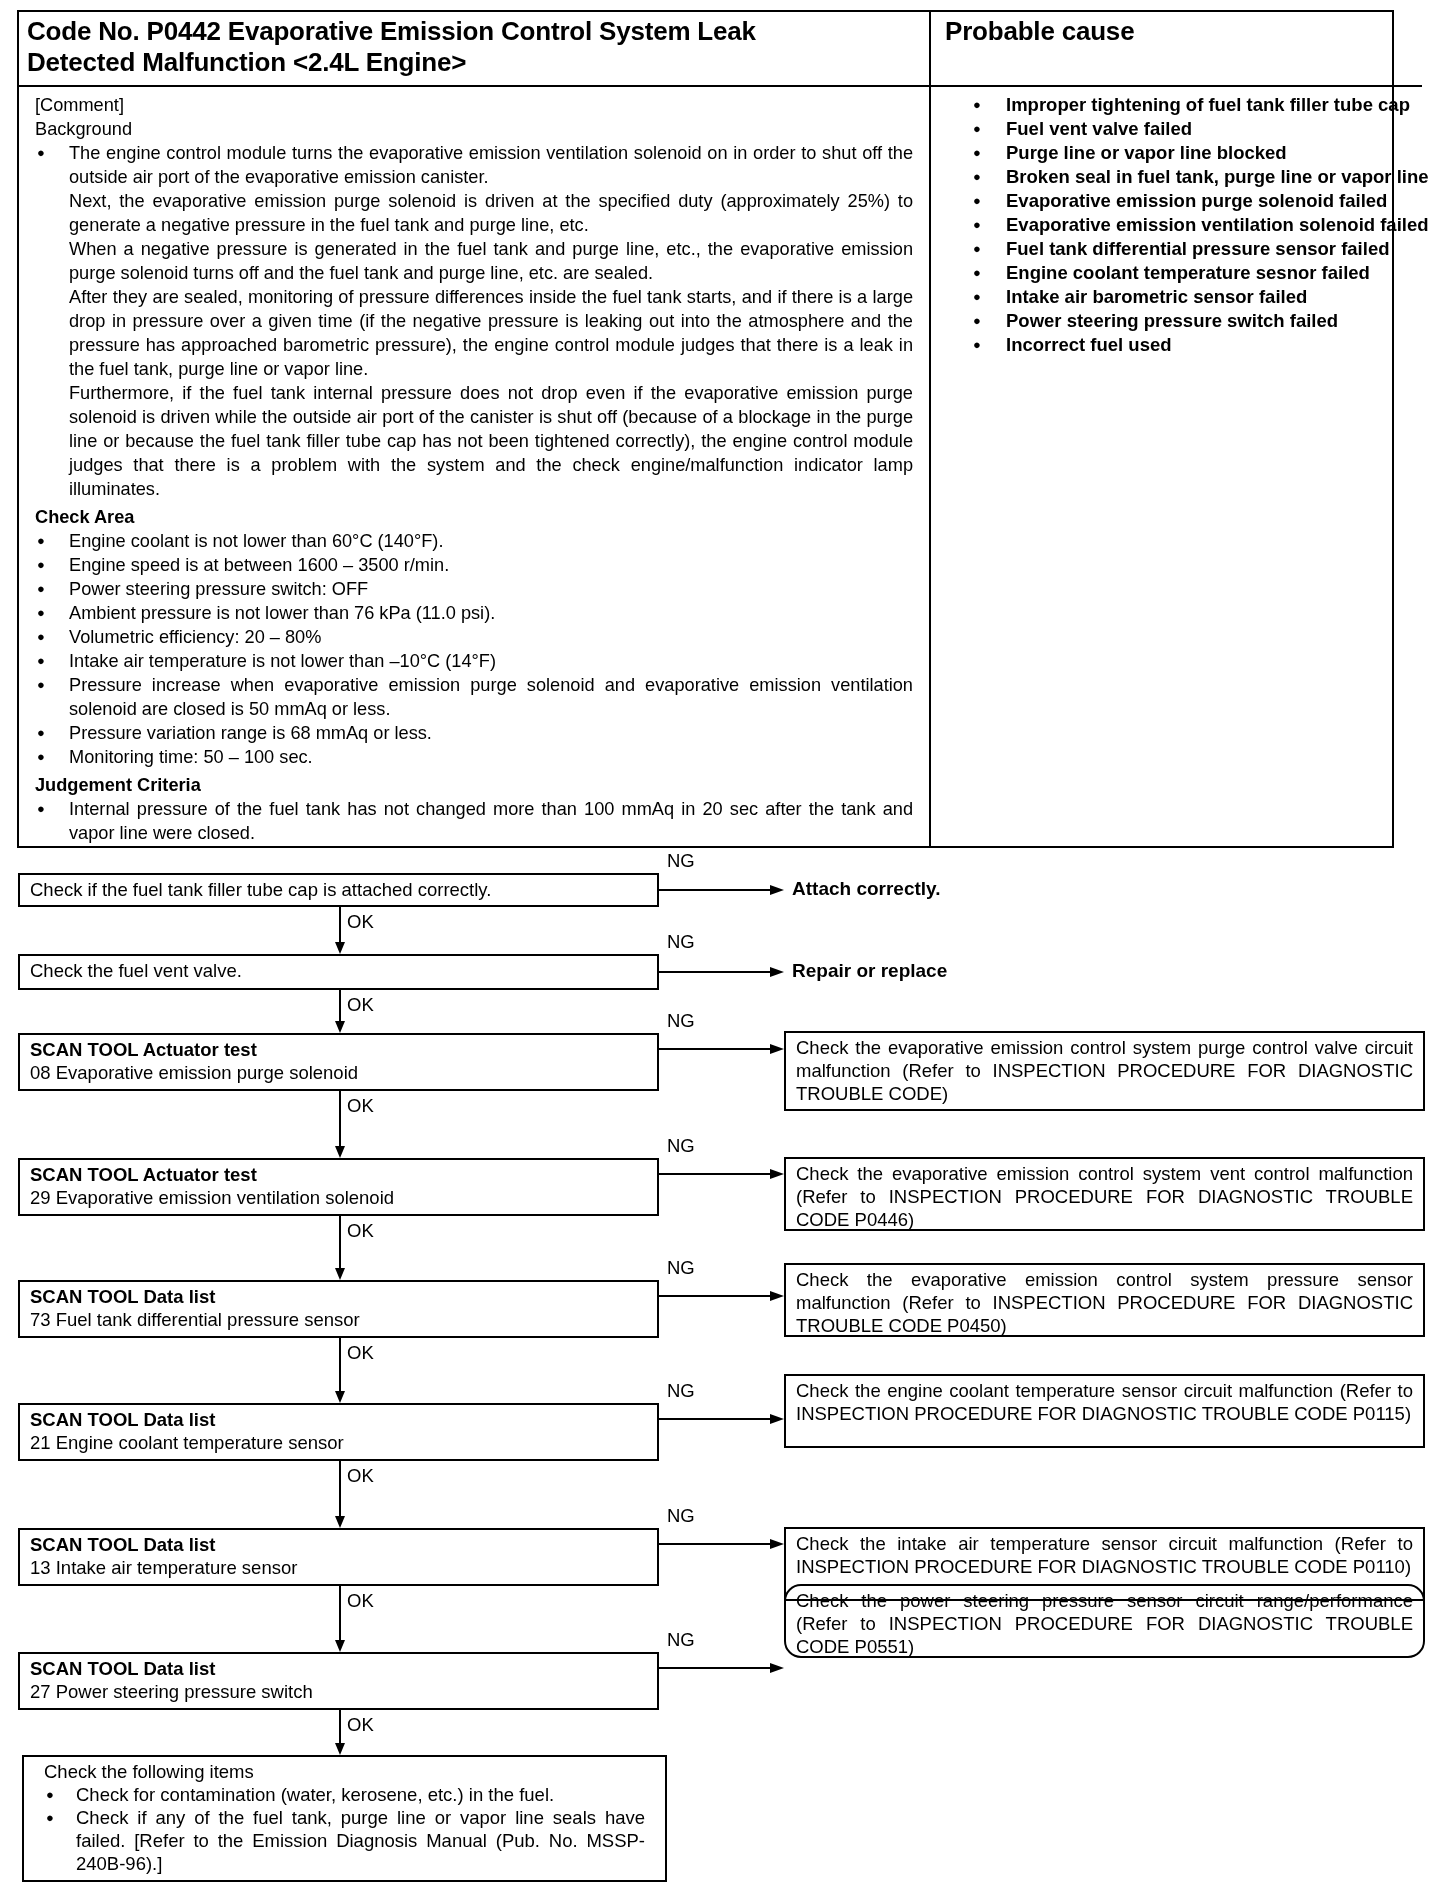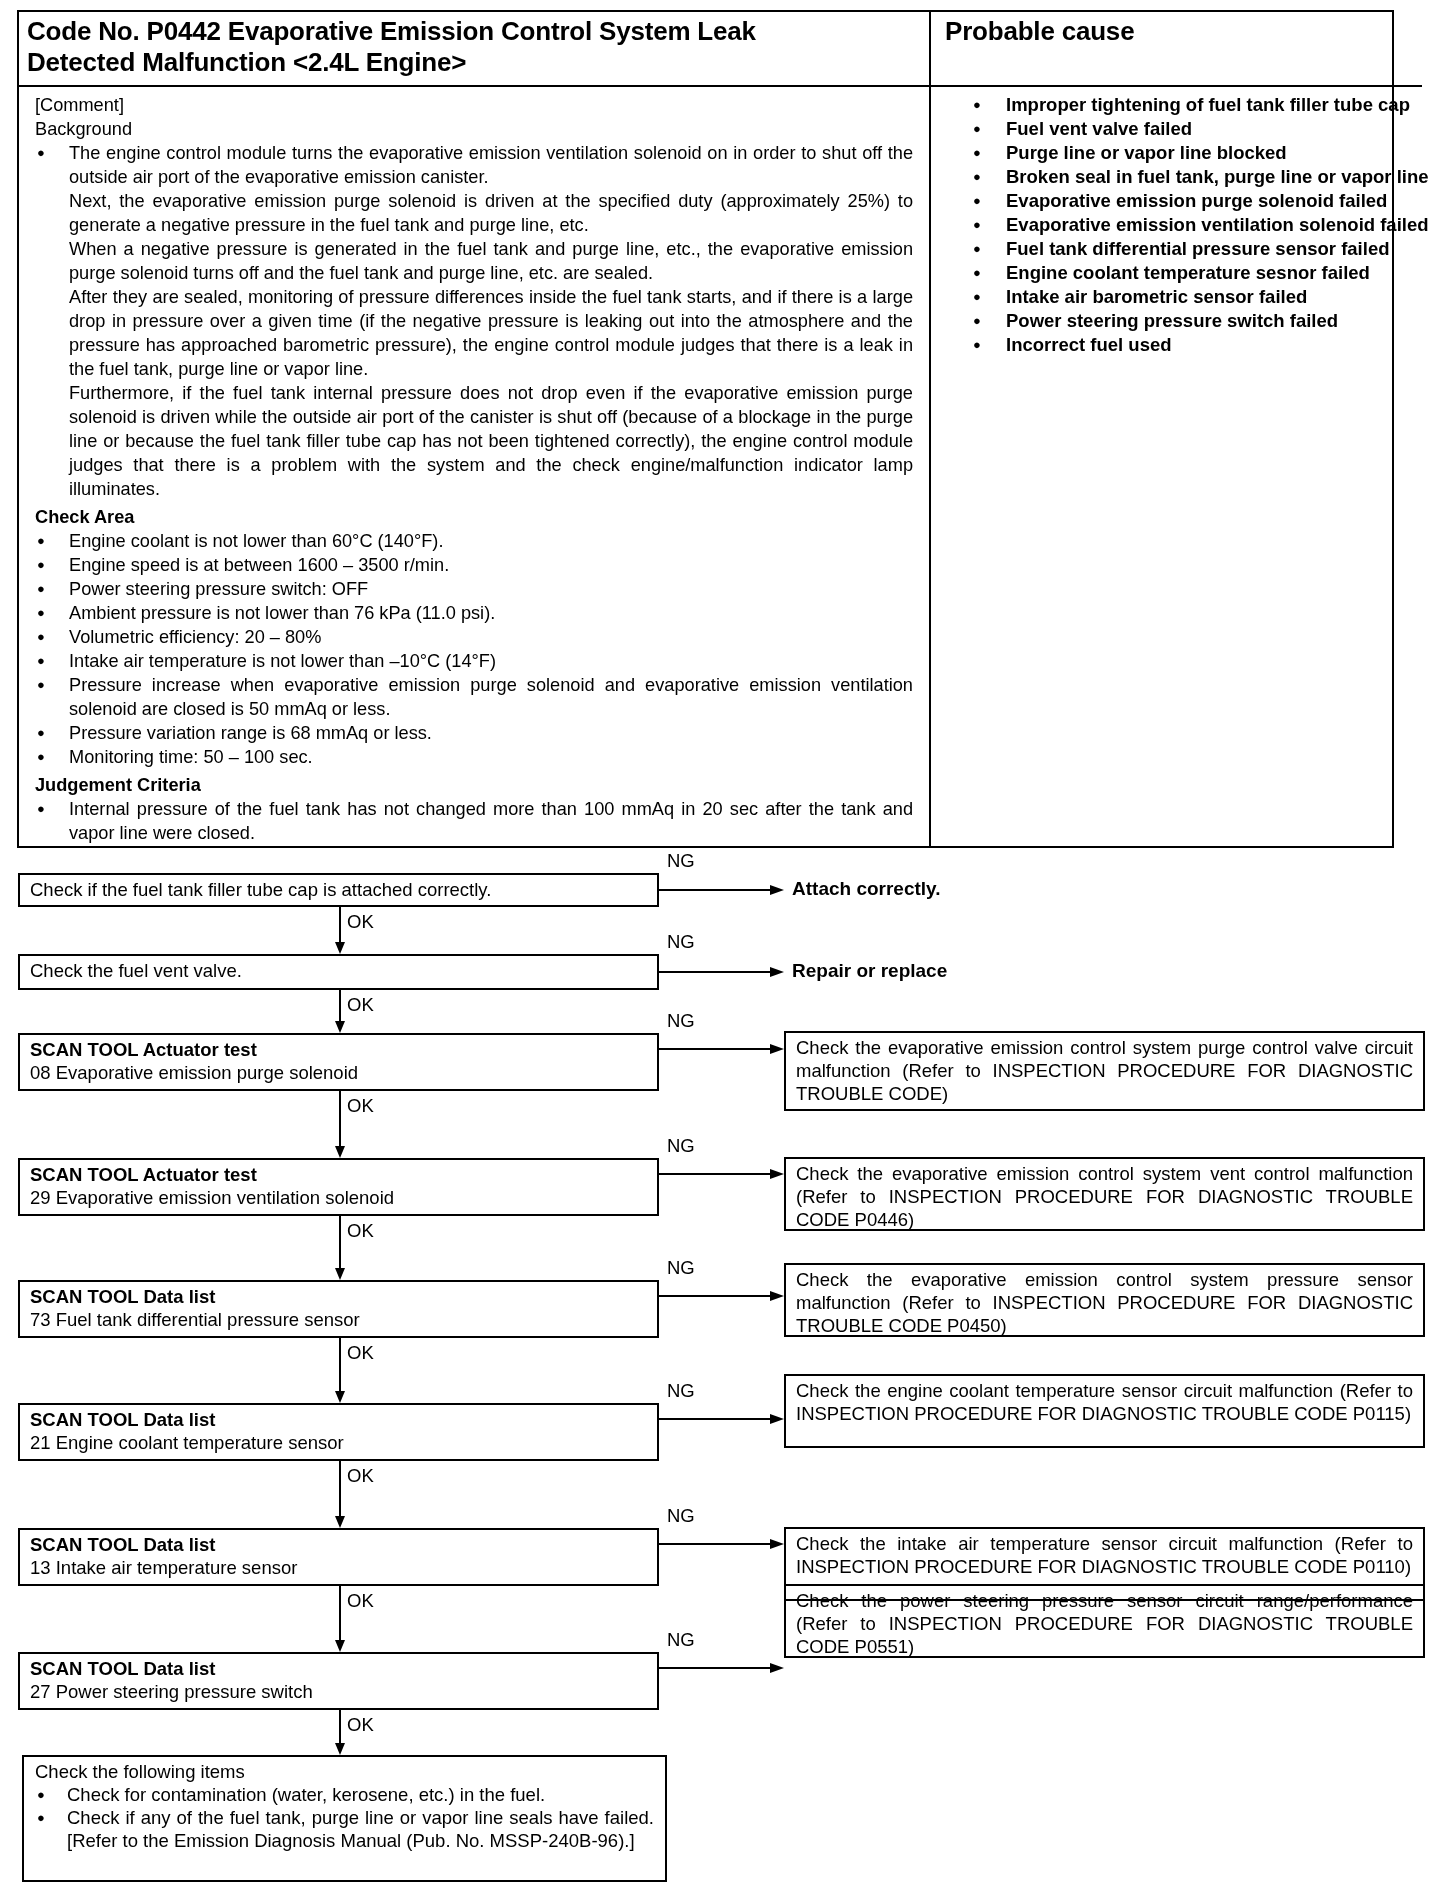--- a/index.html
+++ b/index.html
@@ -25,21 +25,21 @@
   
   .step { left: 18px; width: 641px; border: 2px solid #000; padding: 3px 10px; font-size: 18.5px; line-height: 23px; background: #fff; }
   .step .t { font-weight: bold; }
   .result { left: 784px; width: 641px; border: 2px solid #000; padding: 3px 10px; font-size: 18.5px; line-height: 23px; text-align: justify; }
   .plain-result { font-weight: bold; font-size: 19px; }
   .vline { width: 2px; background: #000; }
   .hline { height: 2px; background: #000; }
   .arrow-down { width: 0; height: 0; border-left: 5px solid transparent; border-right: 5px solid transparent; border-top: 12px solid #000; }
   .arrow-right { width: 0; height: 0; border-top: 5px solid transparent; border-bottom: 5px solid transparent; border-left: 14px solid #000; }
   .lbl { font-size: 18.5px; line-height: 20px; }
-  #final-box { left: 22px; top: 1755px; width: 645px; height: 127px; border: 2px solid #000; padding: 3px 11px; font-size: 18.5px; line-height: 23px; }
+  #final-box { left: 22px; top: 1755px; width: 645px; height: 127px; border: 2px solid #000; padding: 3px 20px; font-size: 18.5px; line-height: 23px; }
   #final-box ul.b li { padding-left: 32px; }
 </style>
 </head>
 <body>
 
 <div id="top-table" class="abs">
   <div id="hdr-left" class="abs">
     <div class="hdr-title">Code No. P0442 Evaporative Emission Control System Leak</div>
     <div class="hdr-title">Detected Malfunction &lt;2.4L Engine&gt;</div>
   </div>
@@ -170,21 +170,21 @@
     <div class="abs vline" style="left: 339px; top: 1586px; height: 55px;"></div>
     <div class="abs arrow-down" style="left: 335px; top: 1640px;"></div>
     <div class="abs lbl" style="left: 347px; top: 1591px;">OK</div>
     <div class="abs step" style="top: 1652px; height: 58px;">
       <div class="t">SCAN TOOL Data list</div>
       <div>27 Power steering pressure switch</div>
     </div>
     <div class="abs lbl" style="left: 667px; top: 1630px;">NG</div>
     <div class="abs hline" style="left: 659px; top: 1667px; width: 111px;"></div>
     <div class="abs arrow-right" style="left: 770px; top: 1663px;"></div>
-    <div class="abs result" style="top: 1584px; height: 74px;">Check the power steering pressure sensor circuit range/performance (Refer to INSPECTION PROCEDURE FOR DIAGNOSTIC TROUBLE CODE P0551)</div>
+    <div class="abs result" style="top: 1584px; height: 74px; border-radius: 17px;">Check the power steering pressure sensor circuit range/performance (Refer to INSPECTION PROCEDURE FOR DIAGNOSTIC TROUBLE CODE P0551)</div>
     <div class="abs vline" style="left: 339px; top: 1710px; height: 34px;"></div>
     <div class="abs arrow-down" style="left: 335px; top: 1743px;"></div>
     <div class="abs lbl" style="left: 347px; top: 1715px;">OK</div>
   </div>
 
 <div id="final-box" class="abs">
   <div>Check the following items</div>
   <ul class="b" id="final-list">
       <li>Check for contamination (water, kerosene, etc.) in the fuel.</li>
       <li>Check if any of the fuel tank, purge line or vapor line seals have failed. [Refer to the Emission Diagnosis Manual (Pub. No. MSSP-240B-96).]</li>

